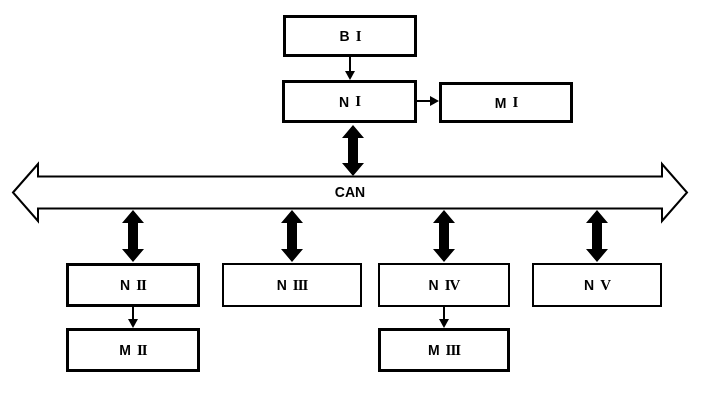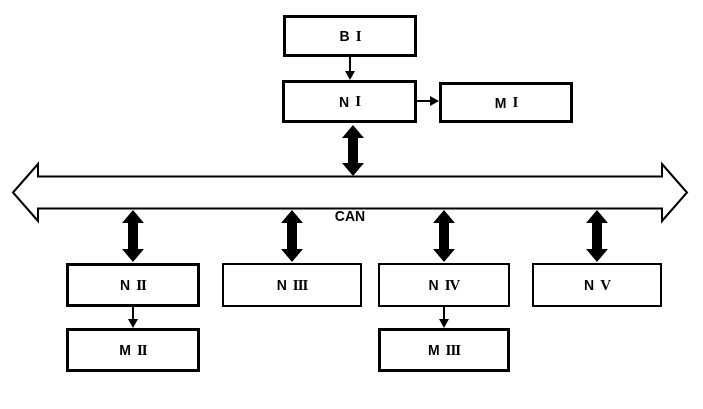--- a/index.html
+++ b/index.html
@@ -48,21 +48,20 @@
     position: absolute;
     left: 310px;
     top: 184px;
     width: 80px;
     text-align: center;
     font-family: "Liberation Sans", sans-serif;
     font-weight: bold;
     font-size: 14px;
     color: #000000;
     line-height: 16px;
-    margin-top: 24px;
   }
 </style>
 </head>
 <body>
 
 <div class="canvas">
 
   <svg class="layer" width="703" height="409" viewBox="0 0 703 409">
 
     <path d="M 13 192.5 L 38 164 L 38 176.5 L 662 176.5 L 662 164 L 687 192.5 L 662 221 L 662 208.5 L 38 208.5 L 38 221 Z" fill="#ffffff" stroke="#000000" stroke-width="2" stroke-linejoin="miter"></path>

